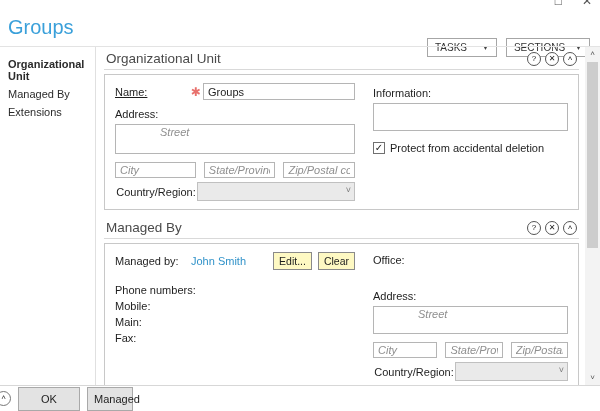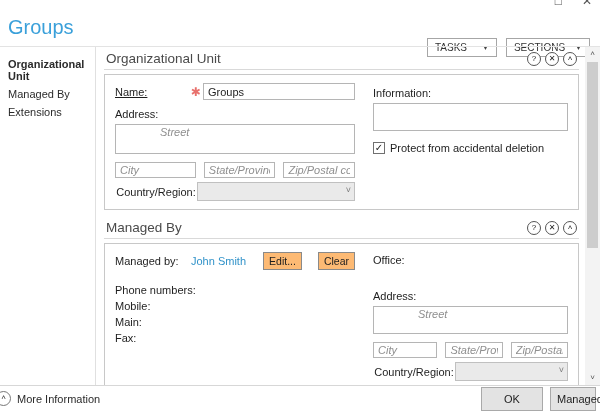--- a/index.html
+++ b/index.html
@@ -56,22 +56,22 @@
   .select{flex:1;height:17px;background:#eaeaea;border:1px solid #c0c0c0;position:relative;}
   .select .chev{position:absolute;right:3px;top:2px;font-size:9px;color:#777;}
   .desc-ta{height:28px;margin-top:2px;}
   .check-row{display:flex;align-items:center;gap:5px;margin-top:7px;}
   .cb{width:12px;height:12px;box-sizing:border-box;border:1px solid #707070;background:#fff;
       font-size:10px;line-height:10px;text-align:center;color:#1e1e1e;}
   
   .mb-row{display:flex;align-items:center;}
   .mb-lbl{width:76px;flex-shrink:0;}
   .link{font-size:11px;color:#3092c9;cursor:pointer;flex:1;}
-  .sm-btn{height:18px;background:#fdba74;border:1px solid #8a8a8a;font-size:10.5px;
-          font-family:"Liberation Sans",sans-serif;padding:0 5px;color:#1e1e1e;margin-left:16px;}
+  .sm-btn{height:18px;background:#fef9c3;border:1px solid #8a8a8a;font-size:10.5px;
+          font-family:"Liberation Sans",sans-serif;padding:0 5px;color:#1e1e1e;margin-left:6px;}
   .phones{margin-top:14px;}
   .phones .lbl{display:block;margin-bottom:4px;}
   .office-lbl{display:block;margin:2px 0 20px 0;}
   .dis{background:#e9e9e9;border-color:#c6c6c6;}
   .dis-street{height:28px;margin:2px 0 4px 0;}
   
   .footer{position:absolute;left:0;right:0;bottom:0;height:26px;background:#fff;border-top:1px solid #d7d7d7;
           display:flex;align-items:center;padding:0 4px 0 0;box-sizing:border-box;}
   .info-icon{width:13px;height:13px;border:1px solid #777;border-radius:50%;font-size:8px;line-height:12px;
              text-align:center;color:#333;margin-left:-4px;background:#fff;}
@@ -197,18 +197,17 @@
       <div class="scroll-arrow">˄</div>
       <div class="scroll-track">
         <div class="scroll-thumb"></div>
       </div>
       <div class="scroll-arrow">˅</div>
     </div>
   </div>
 
   <div class="footer">
     <span class="info-icon">˄</span>
-    <span class="more-info">More Information</span>
     <button class="ftr-btn ok">OK</button>
     <button class="ftr-btn cancel">Managed</button>
   </div>
 
 </div>
 
 </body></html>

